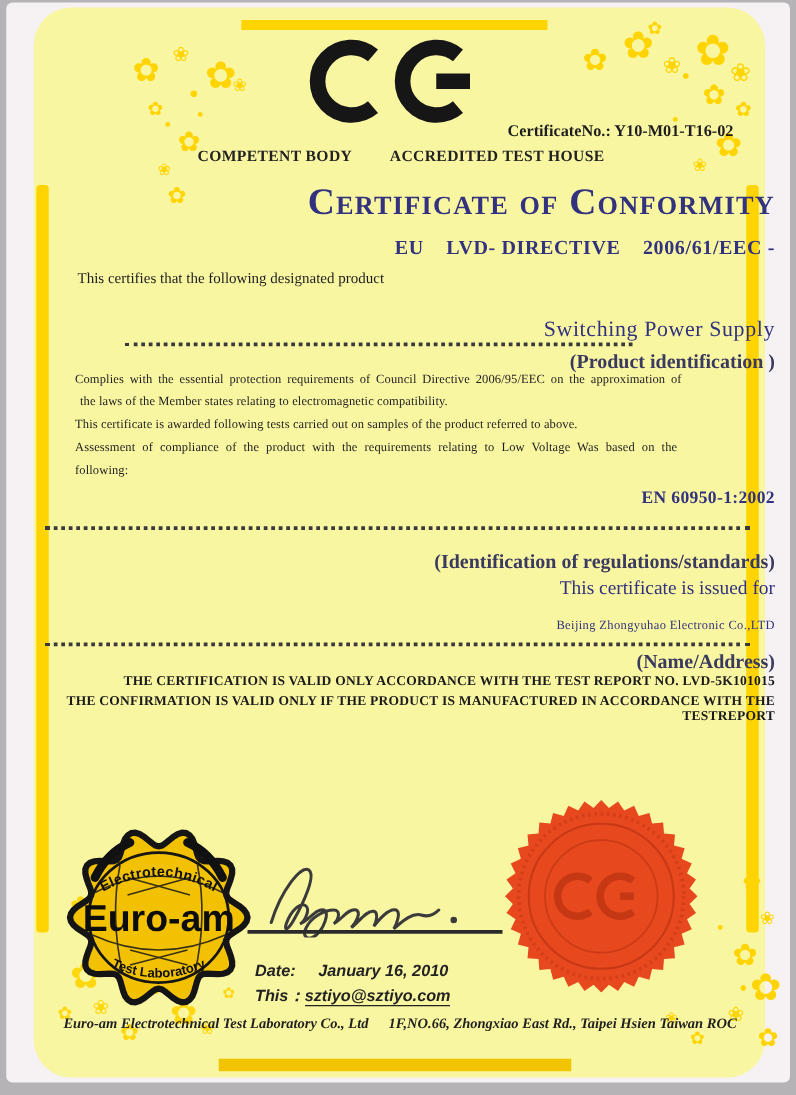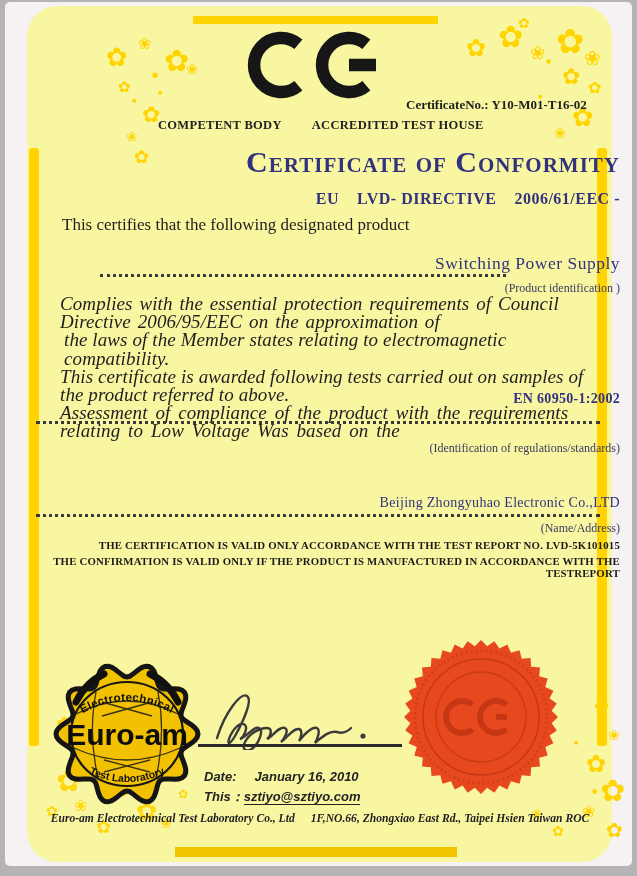--- a/index.html
+++ b/index.html
@@ -8,25 +8,25 @@
   .abs{position:absolute;}
   .paper{left:5px;top:2px;width:627px;height:864px;background:#f6f1f2;border-radius:5px;}
   .page{left:27px;top:6px;width:585px;height:856px;background:var(--page_bg,#f9f6a2);border-radius:30px;}
   .decor{left:0;top:0;width:637px;height:876px;z-index:1;pointer-events:none;}
   .decor span{position:absolute;color:var(--gold,#ffd400);line-height:1;font-family:"DejaVu Sans",sans-serif;}
   .content{z-index:2;}
   .gold-strip{width:10px;background:var(--gold,#ffd400);border-radius:3px;z-index:2;}
   .gold-bar{background:var(--gold_deep,#f2c400);z-index:2;}
   .navy{color:var(--navy,#32327e);}
   .ink{color:var(--ink,#1e1e1e);}
-  .cap{color:var(--caption,#3a3a60);font-size:12px;}
+  .cap{color:var(--caption,#3a3a60);font-size:16px;font-weight:bold;}
   .ctr{left:20px;width:600px;text-align:right;}
   .dots{height:0;border-bottom:3px dotted #3a3a3a;z-index:2;}
   .serifb{font-weight:bold;}
-  .bodyline{font-size:19px;line-height:18.2px;color:var(--ink,#1e1e1e);letter-spacing:.1px;font-style:italic;}
+  .bodyline{font-size:10px;line-height:18.2px;color:var(--ink,#1e1e1e);letter-spacing:.1px;}
   .valid{font-size:10.8px;font-weight:bold;color:#1b1b1b;letter-spacing:.2px;}
   .sig-meta{font-family:"Liberation Sans",sans-serif;font-weight:bold;font-style:italic;
             font-size:13.5px;color:#232323;}
   .footerline{font-size:11.6px;font-weight:bold;font-style:italic;color:#1f1f1f;}
   .pre{white-space:pre;}
 </style>
 </head>
 <body>
 
 <div class="stage">
@@ -97,39 +97,41 @@
   <div class="abs content serifb ink" style="left:406px;top:97px;font-size:13px;">CertificateNo.: Y10-M01-T16-02</div>
 
   <div class="abs content" style="left:158px;top:118px;font-size:12.5px;font-weight:600;color:#222;letter-spacing:.3px;">
     <span>COMPETENT BODY</span><span style="display:inline-block;width:30px;"></span><span>ACCREDITED TEST HOUSE</span>
   </div>
 
   <div class="abs content ctr navy" style="top:145px;font-size:30px;font-weight:bold;font-variant:small-caps;letter-spacing:1px;">Certificate of Conformity</div>
 
   <div class="abs content ctr navy pre" style="top:190px;font-size:16px;font-weight:bold;letter-spacing:.5px;">EU    LVD- DIRECTIVE    2006/61/EEC -</div>
 
-  <div class="abs content ink" style="left:62px;top:215px;font-size:17px;text-align:right;">This certifies that the following designated product</div>
+  <div class="abs content ink" style="left:62px;top:215px;font-size:12px;text-align:right;">This certifies that the following designated product</div>
 
   <div class="abs content ctr navy" style="top:253px;font-size:17.5px;letter-spacing:.5px;">Switching Power Supply</div>
   <div class="abs dots" style="left:100px;top:274px;width:406px;"></div>
   <div class="abs content ctr cap" style="top:281px;">(Product identification )</div>
 
   <div class="abs content" style="left:60px;top:295px;width:530px;">
     <div class="bodyline" style="word-spacing:2px;">Complies with the essential protection requirements of Council Directive 2006/95/EEC on the approximation of</div>
     <div class="bodyline" style="padding-left:4px;">the laws of the Member states relating to electromagnetic compatibility.</div>
     <div class="bodyline">This certificate is awarded following tests carried out on samples of the product referred to above.</div>
     <div class="bodyline" style="word-spacing:3px;">Assessment of compliance of the product with the requirements relating to Low Voltage Was based on the</div>
+    <div class="bodyline">following:</div>
   </div>
 
   <div class="abs content ctr navy serifb" style="top:391px;font-size:14px;letter-spacing:.3px;">EN 60950-1:2002</div>
   <div class="abs dots" style="left:36px;top:421px;width:564px;"></div>
   <div class="abs content ctr cap" style="top:441px;">(Identification of regulations/standards)</div>
 
+  <div class="abs content ctr navy" style="top:462px;font-size:15.5px;">This certificate is issued for</div>
 
-  <div class="abs content ctr navy" style="top:495px;font-size:14px;letter-spacing:.3px;">Beijing Zhongyuhao Electronic Co.,LTD</div>
+  <div class="abs content ctr navy" style="top:495px;font-size:10px;letter-spacing:.3px;">Beijing Zhongyuhao Electronic Co.,LTD</div>
   <div class="abs dots" style="left:36px;top:514px;width:564px;"></div>
   <div class="abs content ctr cap" style="top:521px;">(Name/Address)</div>
 
   <div class="abs content ctr valid" style="top:539px;">THE CERTIFICATION IS VALID ONLY ACCORDANCE WITH THE TEST REPORT NO. LVD-5K101015</div>
   <div class="abs content ctr valid" style="top:555px;">THE CONFIRMATION IS VALID ONLY IF THE PRODUCT IS MANUFACTURED IN ACCORDANCE WITH THE TESTREPORT</div>
 
   <svg class="abs content" style="left:44px;top:648px;" width="166" height="172" viewBox="0 0 166 172">
     <path id="badge-blob" style="fill:var(--badge_gold,#f2c102);stroke:#151515;stroke-width:5;" d="M154.0,86.0L153.2,89.2L151.1,92.1L148.0,94.8L144.4,97.1L141.1,99.3L138.6,101.3L137.2,103.6L137.0,106.3L137.8,109.4L139.3,113.1L140.7,117.1L141.7,121.1L141.7,124.7L140.4,127.7L138.0,129.8L134.5,131.0L130.4,131.3L126.2,131.1L122.2,130.9L119.0,131.1L116.5,132.1L114.8,134.1L113.6,137.2L112.6,141.0L111.4,145.1L109.9,148.9L107.7,151.8L104.9,153.5L101.7,153.8L98.2,152.7L94.7,150.5L91.4,147.9L88.3,145.4L85.6,143.6L83.0,143.0L80.4,143.6L77.7,145.4L74.6,147.9L71.3,150.5L67.8,152.7L64.3,153.8L61.1,153.5L58.3,151.8L56.1,148.9L54.6,145.1L53.4,141.0L52.4,137.2L51.2,134.1L49.5,132.1L47.0,131.1L43.8,130.9L39.8,131.1L35.6,131.3L31.5,131.0L28.0,129.8L25.6,127.7L24.3,124.7L24.3,121.1L25.3,117.1L26.7,113.1L28.2,109.4L29.0,106.3L28.8,103.6L27.4,101.3L24.9,99.3L21.6,97.1L18.0,94.8L14.9,92.1L12.8,89.2L12.0,86.0L12.8,82.8L14.9,79.9L18.0,77.2L21.6,74.9L24.9,72.7L27.4,70.7L28.8,68.4L29.0,65.7L28.2,62.6L26.7,58.9L25.3,54.9L24.3,50.9L24.3,47.3L25.6,44.3L28.0,42.2L31.5,41.0L35.6,40.7L39.8,40.9L43.8,41.1L47.0,40.9L49.5,39.9L51.2,37.9L52.4,34.8L53.4,31.0L54.6,26.9L56.1,23.1L58.3,20.2L61.1,18.5L64.3,18.2L67.8,19.3L71.3,21.5L74.6,24.1L77.7,26.6L80.4,28.4L83.0,29.0L85.6,28.4L88.3,26.6L91.4,24.1L94.7,21.5L98.2,19.3L101.7,18.2L104.9,18.5L107.7,20.2L109.9,23.1L111.4,26.9L112.6,31.0L113.6,34.8L114.8,37.9L116.5,39.9L119.0,40.9L122.2,41.1L126.2,40.9L130.4,40.7L134.5,41.0L138.0,42.2L140.4,44.3L141.7,47.3L141.7,50.9L140.7,54.9L139.3,58.9L137.8,62.6L137.0,65.7L137.2,68.4L138.6,70.7L141.1,72.7L144.4,74.9L148.0,77.2L151.1,79.9L153.2,82.8L154.0,86.0Z"></path>
     <ellipse cx="83" cy="86" rx="56" ry="52" fill="none" stroke="#161616" stroke-width="2.2"></ellipse>
     <g fill="none" stroke="#1a1a1a" stroke-width="1.3" opacity="0.85">

